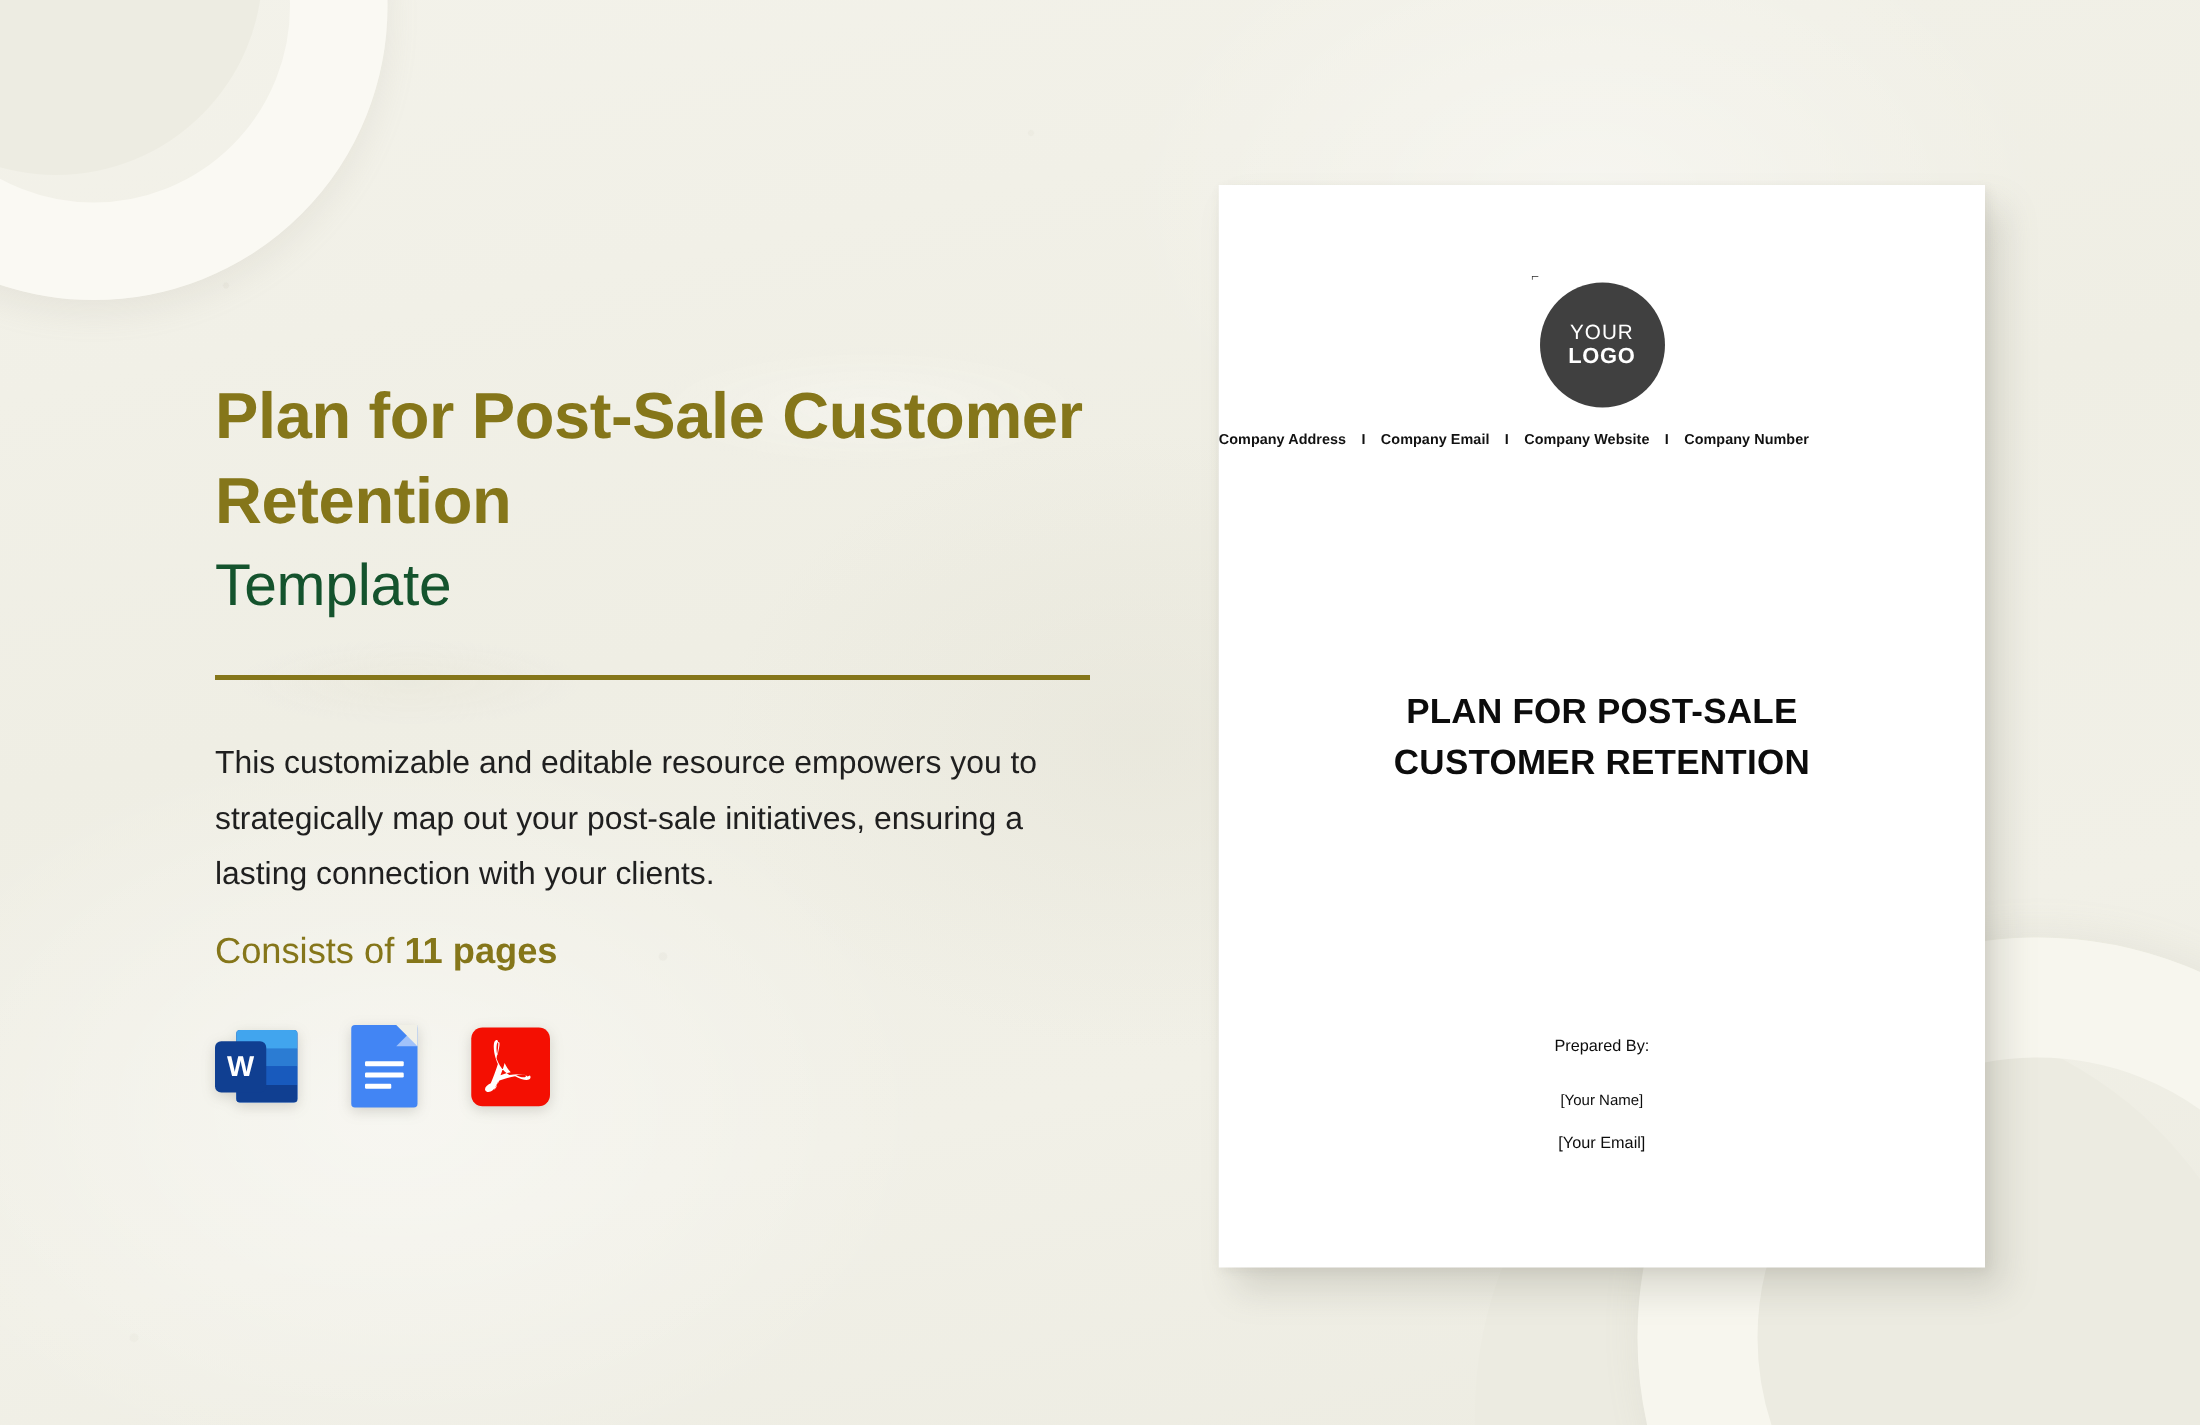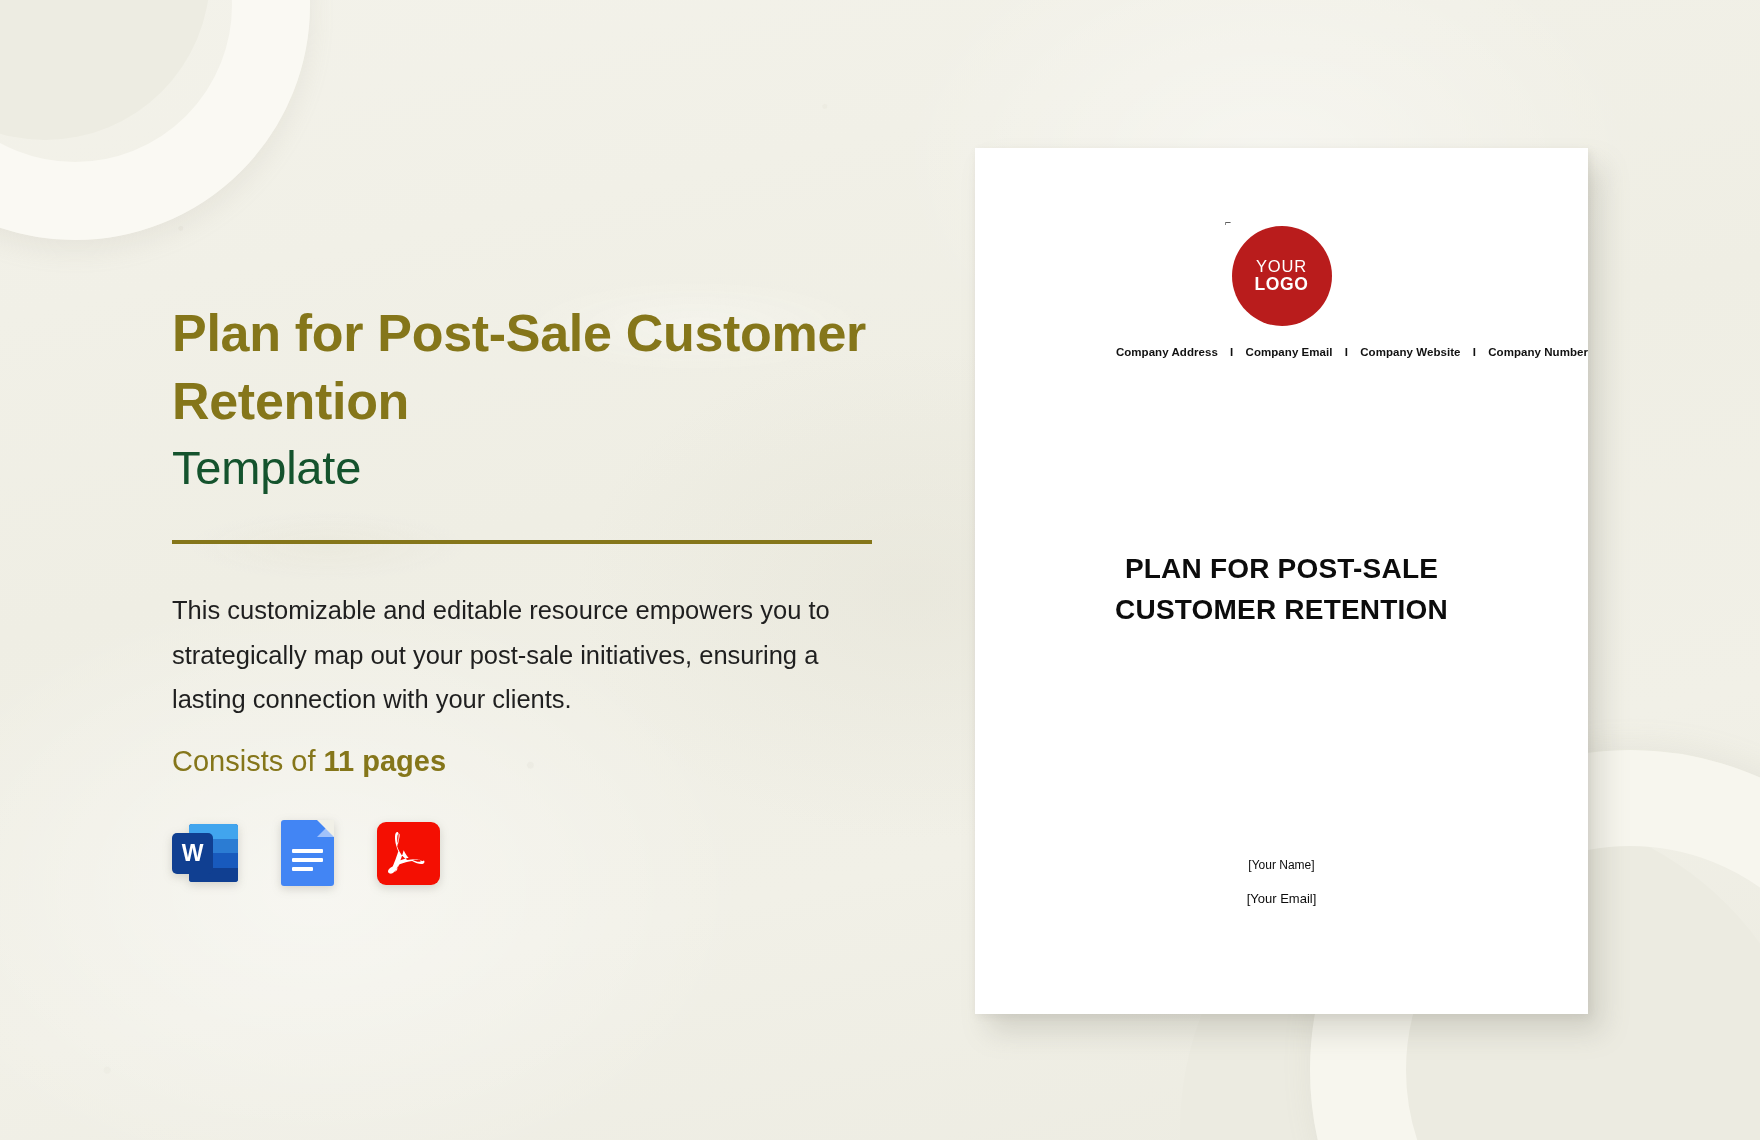--- a/index.html
+++ b/index.html
@@ -216,21 +216,21 @@
     line-height:1;
   }
 
   #doc-logo {
     position:absolute;
     left:50%;
     transform:translateX(-50%);
     top:78px;
     width:100px; height:100px;
     border-radius:50%;
-    background:#b91c1c;
+    background:#404040;
     display:flex;
     flex-direction:column;
     align-items:center;
     justify-content:center;
     color:#ffffff;
     line-height:1.1;
   }
   #doc-logo .logo-your {
     font-size:16.5px;
     font-weight:400;
@@ -240,21 +240,21 @@
     font-size:17.5px;
     font-weight:700;
     letter-spacing:.6px;
     text-align:right;
   }
 
   #doc-company-row {
     position:absolute;
     left:0; right:0;
     top:198px;
-    text-align:right;
+    text-align:left;
     font-size:11.5px;
     font-weight:700;
     color:#111;
     letter-spacing:.05px;
     white-space:nowrap;
   }
   #doc-company-row .sep {
     display:inline-block;
     padding:0 9px;
     font-weight:700;
@@ -368,17 +368,18 @@
     <span class="sep">I</span>
     <span>Company Number</span>
   </div>
 
   <div id="doc-title">
     <div>PLAN FOR POST-SALE</div>
     <div>CUSTOMER RETENTION</div>
   </div>
 
   <div id="doc-prepared">
+    <div class="prep-label">Prepared By:</div>
     <div class="prep-name">[Your Name]</div>
     <div class="prep-email">[Your Email]</div>
   </div>
 
 </div>
 
 </body></html>

